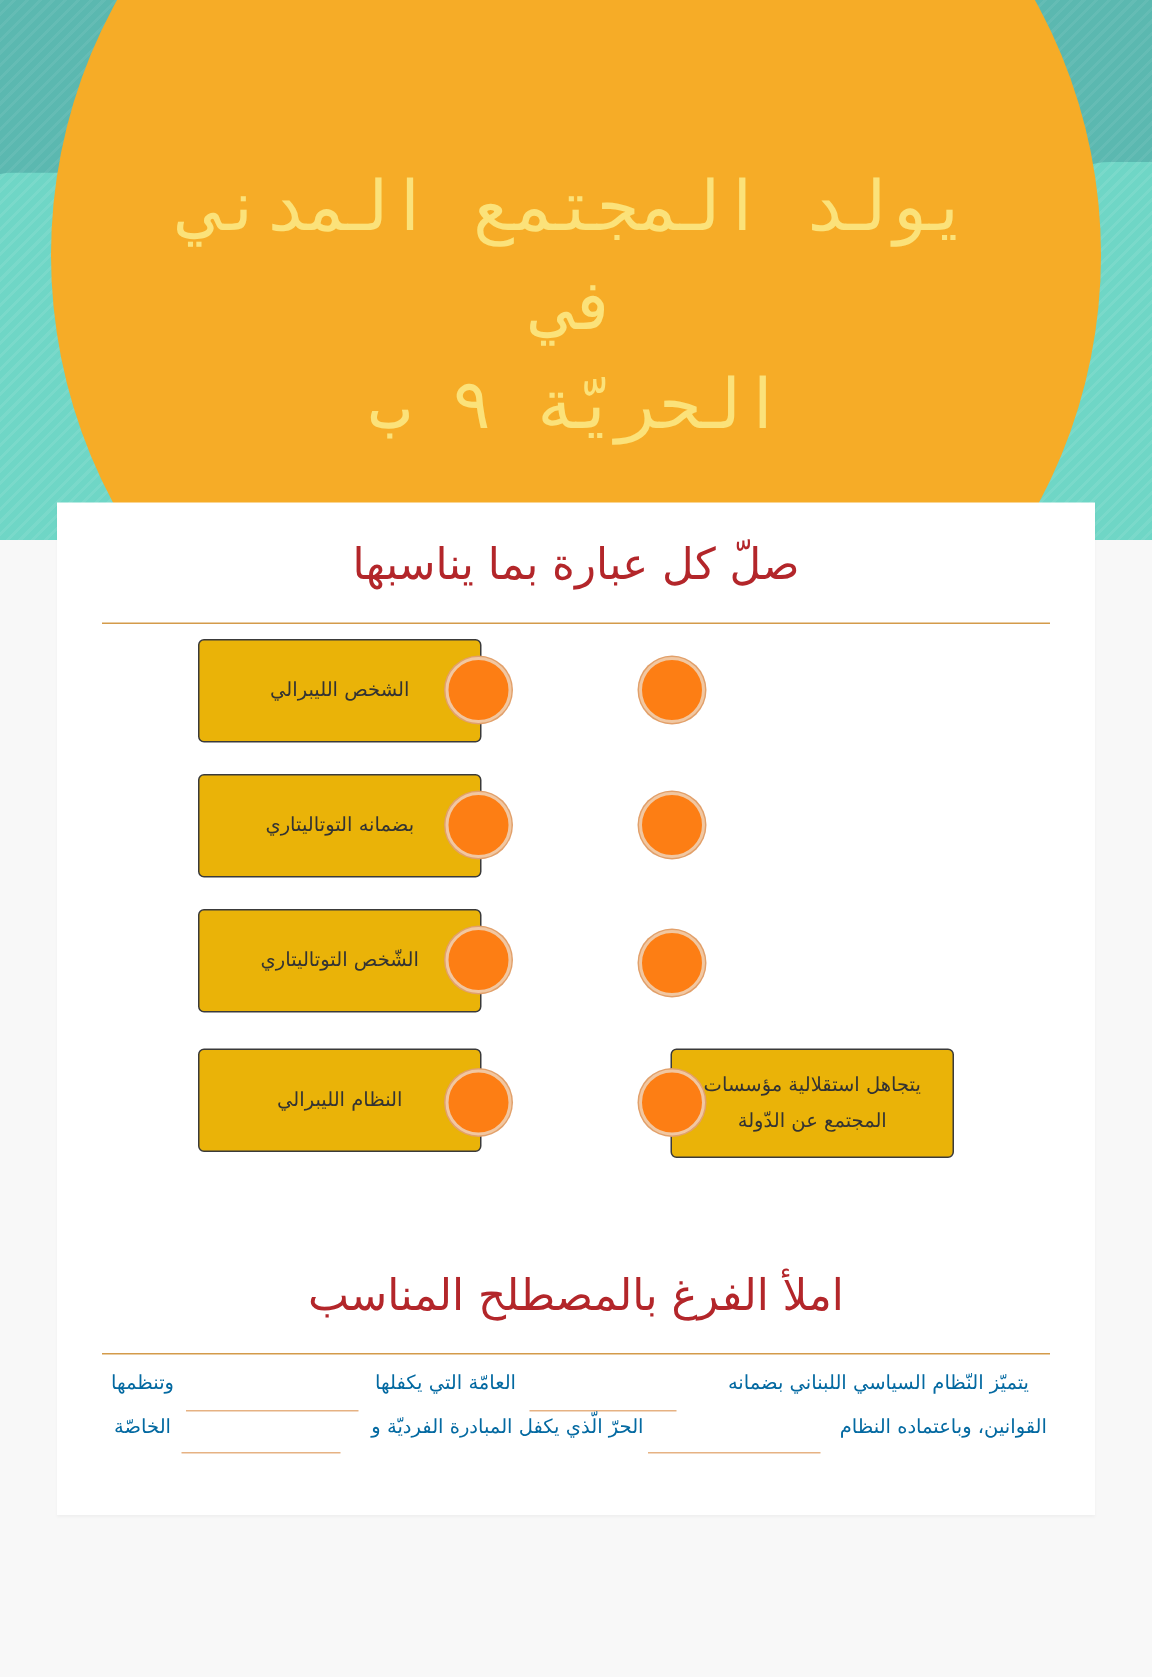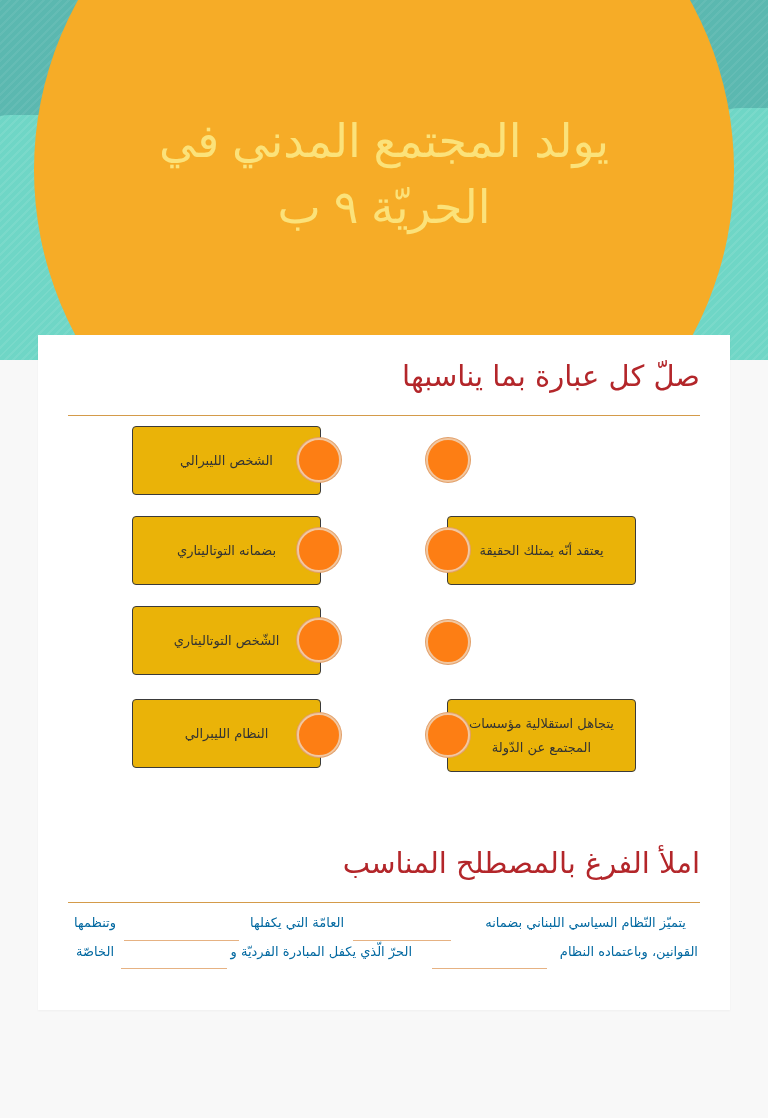--- a/index.html
+++ b/index.html
@@ -23,32 +23,32 @@
   .hill.left { left: -40px; top: 115px; width: 180px; height: 300px; }
   .hill.right { left: 690px; top: 108px; width: 140px; height: 300px; }
   .sun {
     position: absolute; left: 34px; top: -180px; width: 700px; height: 700px;
     border-radius: 50%;
     background: #f6ac27;
   }
   .hero-title {
     position: absolute; left: 100px; top: 108px; width: 568px;
     text-align: center; direction: rtl;
-    font-family: Liberation Sans, sans-serif;
+    font-family: Liberation Mono, monospace;
     font-size: 46px; line-height: 66px;
     color: #fbe27a;
   }
   .card {
     position: absolute; left: 38px; top: 335px; width: 692px; height: 675px;
     background: #ffffff;
     box-shadow: 0 1px 2px rgba(0,0,0,0.04);
   }
   .section-title {
     position: absolute; left: 30px; width: 632px;
-    direction: rtl; text-align: right;
+    direction: rtl; text-align: center;
     font-family: "DejaVu Sans", sans-serif;
     font-size: 29px; color: #b3262a;
   }
   .section-title.s1 { top: 24px; }
   .section-title.s2 { top: 511px; }
   .section-title .txt { display: inline-block; }
   .rule {
     position: absolute; left: 30px; width: 632px; height: 1px;
     background: #d49b4a;
   }
@@ -107,23 +107,20 @@
   </div>
   <div class="match-box" style="left:94px; top:364px; height:69px;">
     <span>النظام الليبرالي</span>
   </div>
 
   <div class="dot" style="left:259px; top:103px;"></div>
   <div class="dot" style="left:259px; top:193px;"></div>
   <div class="dot" style="left:259px; top:283px;"></div>
   <div class="dot" style="left:259px; top:378px;"></div>
 
-  <div class="match-box" style="left:409px; top:181px; height:69px;">
-    <span>يعتقد أنّه يمتلك الحقيقة</span>
-  </div>
   <div class="match-box" style="left:409px; top:364px; height:73px;">
     <span>يتجاهل استقلالية مؤسسات المجتمع عن الدّولة</span>
   </div>
 
   <div class="dot" style="left:388px; top:103px;"></div>
   <div class="dot" style="left:388px; top:193px;"></div>
   <div class="dot" style="left:388px; top:285px;"></div>
   <div class="dot" style="left:388px; top:378px;"></div>
 
   <div class="section-title s2">
@@ -132,17 +129,17 @@
   <div class="rule r2"></div>
 
   <span class="seg" style="right:44px; top:580px;">يتميّز النّظام السياسي اللبناني بضمانه</span>
   <div class="blank" style="left:315px; top:605px; width:98px;"></div>
   <span class="seg" style="right:386px; top:580px;">العامّة التي يكفلها</span>
   <div class="blank" style="left:86px; top:605px; width:115px;"></div>
   <span class="seg" style="right:614px; top:580px;">وتنظمها</span>
 
   <span class="seg" style="right:32px; top:609px;">القوانين، وباعتماده النظام</span>
   <div class="blank" style="left:394px; top:633px; width:115px;"></div>
-  <span class="seg" style="right:318px; top:609px;margin-left:48px;">الحرّ الّذي يكفل المبادرة الفرديّة و</span>
+  <span class="seg" style="right:301px; top:609px;margin-left:48px;">الحرّ الّذي يكفل المبادرة الفرديّة و</span>
   <div class="blank" style="left:83px; top:633px; width:106px;"></div>
   <span class="seg" style="right:616px; top:609px;">الخاصّة</span>
 
 </div>
 
 </body></html>

